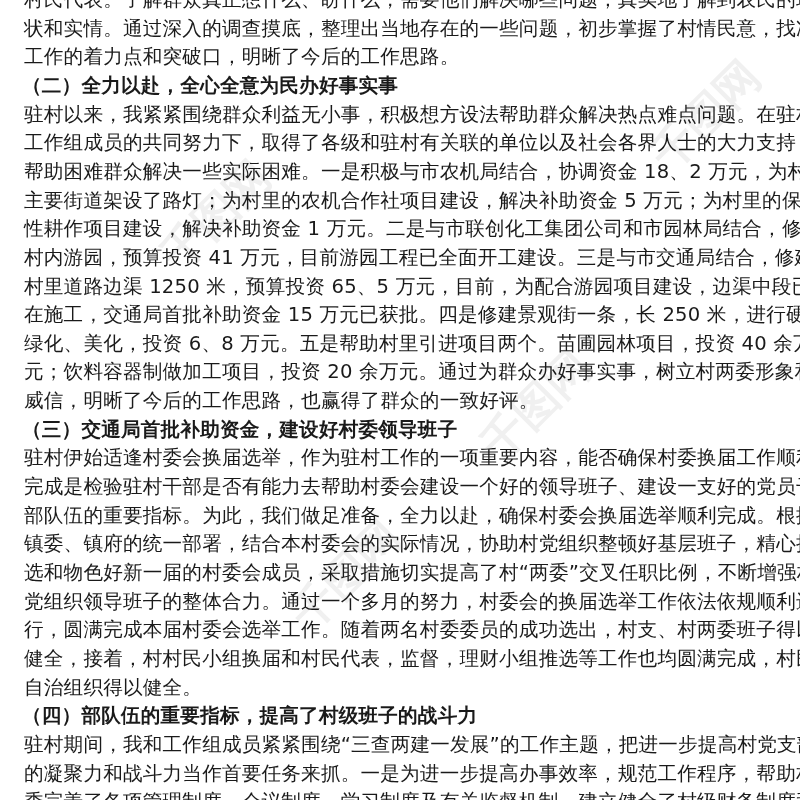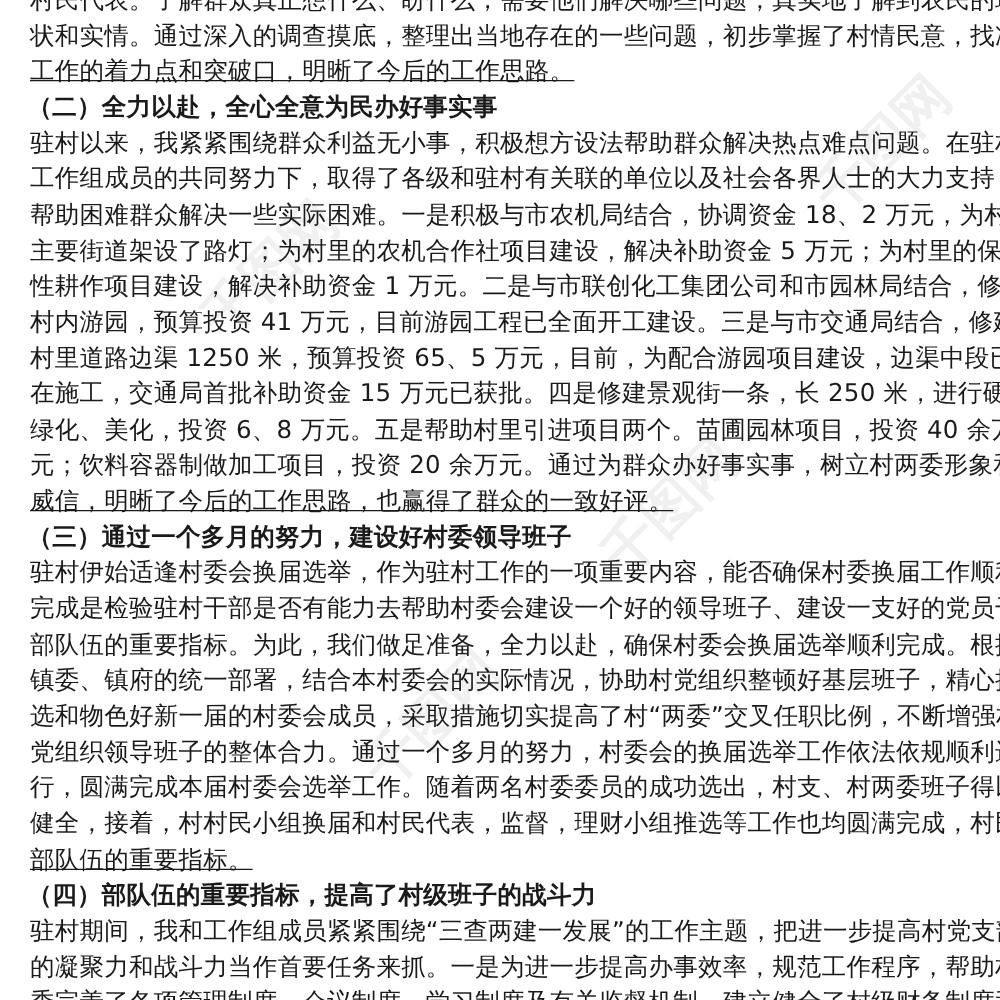--- a/index.html
+++ b/index.html
@@ -2,21 +2,21 @@
 <html><head>
 <meta charset="utf-8">
 <style>
   html, body { margin: 0; padding: 0; background: #ffffff; }
   body { width: 800px; height: 800px; overflow: hidden; position: relative;
          font-family: "DejaVu Sans", "Liberation Sans", sans-serif; color: #1a1a1a; }
   .page { position: absolute; left: 0; top: -14px; width: 800px; }
   .line { position: absolute; left: 24px; width: 752px; height: 28.7px; font-size: 19.6px;
           line-height: 28.7px; white-space: nowrap; text-align: justify; text-align-last: justify;
           letter-spacing: 0.2px; }
-  .line.last { text-align-last: left; text-decoration: underline; }
+  .line.last { text-align-last: left; }
   .heading { font-weight: bold; left: 22px; text-align-last: left; }
   .watermark { position: absolute; color: rgba(170,170,170,0.18); font-size: 44px; font-weight: bold;
                transform: rotate(-45deg); pointer-events: none; white-space: nowrap; }
 </style>
 </head>
 <body>
 
 <div class="page">
   <div class="watermark" style="left:150px; top:200px;">千图网</div>
   <div class="watermark" style="left:470px; top:390px;">千图网</div>
@@ -31,28 +31,28 @@
       <div class="line" style="top: 143.25px;">工作组成员的共同努力下，取得了各级和驻村有关联的单位以及社会各界人士的大力支持，</div>
       <div class="line" style="top: 171.9px;">帮助困难群众解决一些实际困难。一是积极与市农机局结合，协调资金 18、2 万元，为村的</div>
       <div class="line" style="top: 200.55px;">主要街道架设了路灯；为村里的农机合作社项目建设，解决补助资金 5 万元；为村里的保护</div>
       <div class="line" style="top: 229.2px;">性耕作项目建设，解决补助资金 1 万元。二是与市联创化工集团公司和市园林局结合，修建</div>
       <div class="line" style="top: 257.85px;">村内游园，预算投资 41 万元，目前游园工程已全面开工建设。三是与市交通局结合，修建</div>
       <div class="line" style="top: 286.5px;">村里道路边渠 1250 米，预算投资 65、5 万元，目前，为配合游园项目建设，边渠中段已正</div>
       <div class="line" style="top: 315.15px;">在施工，交通局首批补助资金 15 万元已获批。四是修建景观街一条，长 250 米，进行硬化、</div>
       <div class="line" style="top: 343.8px;">绿化、美化，投资 6、8 万元。五是帮助村里引进项目两个。苗圃园林项目，投资 40 余万</div>
       <div class="line" style="top: 372.45px;">元；饮料容器制做加工项目，投资 20 余万元。通过为群众办好事实事，树立村两委形象和</div>
       <div class="line last" style="top: 401.1px;">威信，明晰了今后的工作思路，也赢得了群众的一致好评。</div>
-      <div class="line heading" style="top: 429.75px;">（三）通过一个多月的努力，建设好村委领导班子</div>
+      <div class="line heading" style="top: 429.75px;">（三）交通局首批补助资金，建设好村委领导班子</div>
       <div class="line" style="top: 458.4px;">驻村伊始适逢村委会换届选举，作为驻村工作的一项重要内容，能否确保村委换届工作顺利</div>
       <div class="line" style="top: 487.05px;">完成是检验驻村干部是否有能力去帮助村委会建设一个好的领导班子、建设一支好的党员干</div>
       <div class="line" style="top: 515.7px;">部队伍的重要指标。为此，我们做足准备，全力以赴，确保村委会换届选举顺利完成。根据</div>
       <div class="line" style="top: 544.35px;">镇委、镇府的统一部署，结合本村委会的实际情况，协助村党组织整顿好基层班子，精心挑</div>
       <div class="line" style="top: 573px;">选和物色好新一届的村委会成员，采取措施切实提高了村“两委”交叉任职比例，不断增强村</div>
       <div class="line" style="top: 601.65px;">党组织领导班子的整体合力。通过一个多月的努力，村委会的换届选举工作依法依规顺利进</div>
       <div class="line" style="top: 630.3px;">行，圆满完成本届村委会选举工作。随着两名村委委员的成功选出，村支、村两委班子得以</div>
       <div class="line" style="top: 658.95px;">健全，接着，村村民小组换届和村民代表，监督，理财小组推选等工作也均圆满完成，村民</div>
-      <div class="line last" style="top: 687.6px;">部队伍的重要指标。</div>
+      <div class="line last" style="top: 687.6px;">自治组织得以健全。</div>
       <div class="line heading" style="top: 716.25px;">（四）部队伍的重要指标，提高了村级班子的战斗力</div>
       <div class="line" style="top: 744.9px;">驻村期间，我和工作组成员紧紧围绕“三查两建一发展”的工作主题，把进一步提高村党支部</div>
       <div class="line" style="top: 773.55px;">的凝聚力和战斗力当作首要任务来抓。一是为进一步提高办事效率，规范工作程序，帮助村</div>
       <div class="line" style="top: 802.2px;">委完善了各项管理制度、会议制度、学习制度及有关监督机制，建立健全了村级财务制度和</div>
     </div>
 </div>
 
 </body></html>

